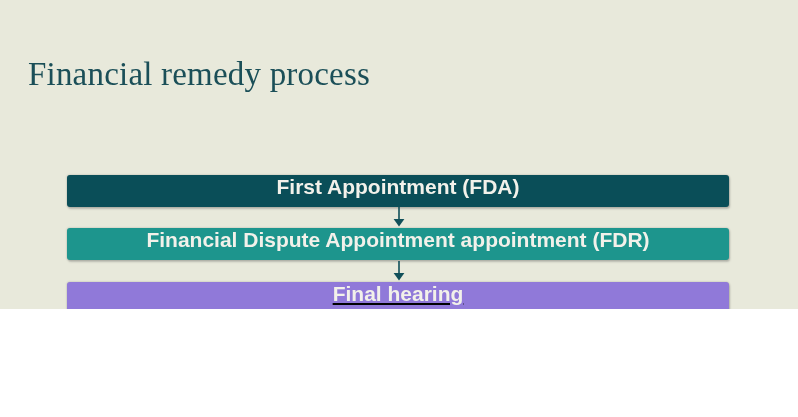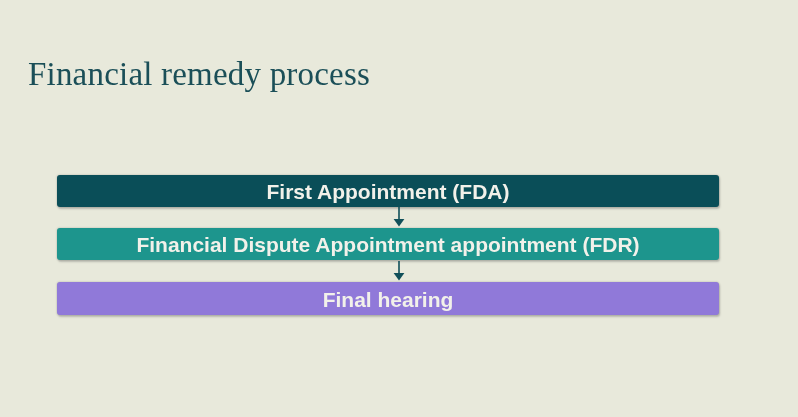--- a/index.html
+++ b/index.html
@@ -3,58 +3,57 @@
 <meta charset="utf-8">
 <style>
   html, body {
     margin: 0;
     padding: 0;
     background: #ffffff;
   }
   .canvas {
     position: relative;
     width: 798px;
-    height: 417px;
+    height: 309px;
     background: #e8e9db;
     overflow: hidden;
     font-family: "Liberation Sans", sans-serif;
   }
   .title {
     position: absolute;
     left: 28px;
     top: 54px;
     font-family: "Liberation Serif", "DejaVu Serif", serif;
     font-size: 33px;
     font-weight: 500;
     letter-spacing: 0.2px;
     line-height: 40px;
     white-space: nowrap;
   }
   .step-bar {
     position: absolute;
-    left: 57px;
+    left: 67px;
     width: 662px;
     height: 32px;
     border-radius: 3px;
     box-shadow: 0 0 2px rgba(60,60,60,0.35), 1px 2px 2px rgba(60,60,60,0.25);
     display: flex;
-    align-items: center;
     justify-content: center;
   }
   .step-label {
     font-family: "Liberation Sans", "DejaVu Sans", sans-serif;
     font-weight: 700;
     font-size: 21px;
     line-height: 1;
     white-space: nowrap;
     padding-top: 1px;
   }
   .bar-1 { top: 175px; }
   .bar-2 { top: 228px; }
-  .bar-3 { top: 282px; height: 33px; }
+  .bar-3 { top: 282px; height: 33px; text-decoration: underline; }
   .down-arrow {
     position: absolute;
     left: 391px;
     width: 16px;
     height: 20px;
   }
   .arrow-1 { top: 207px; }
   .arrow-2 { top: 261px; }
   .down-arrow svg { display: block; }
 </style>

